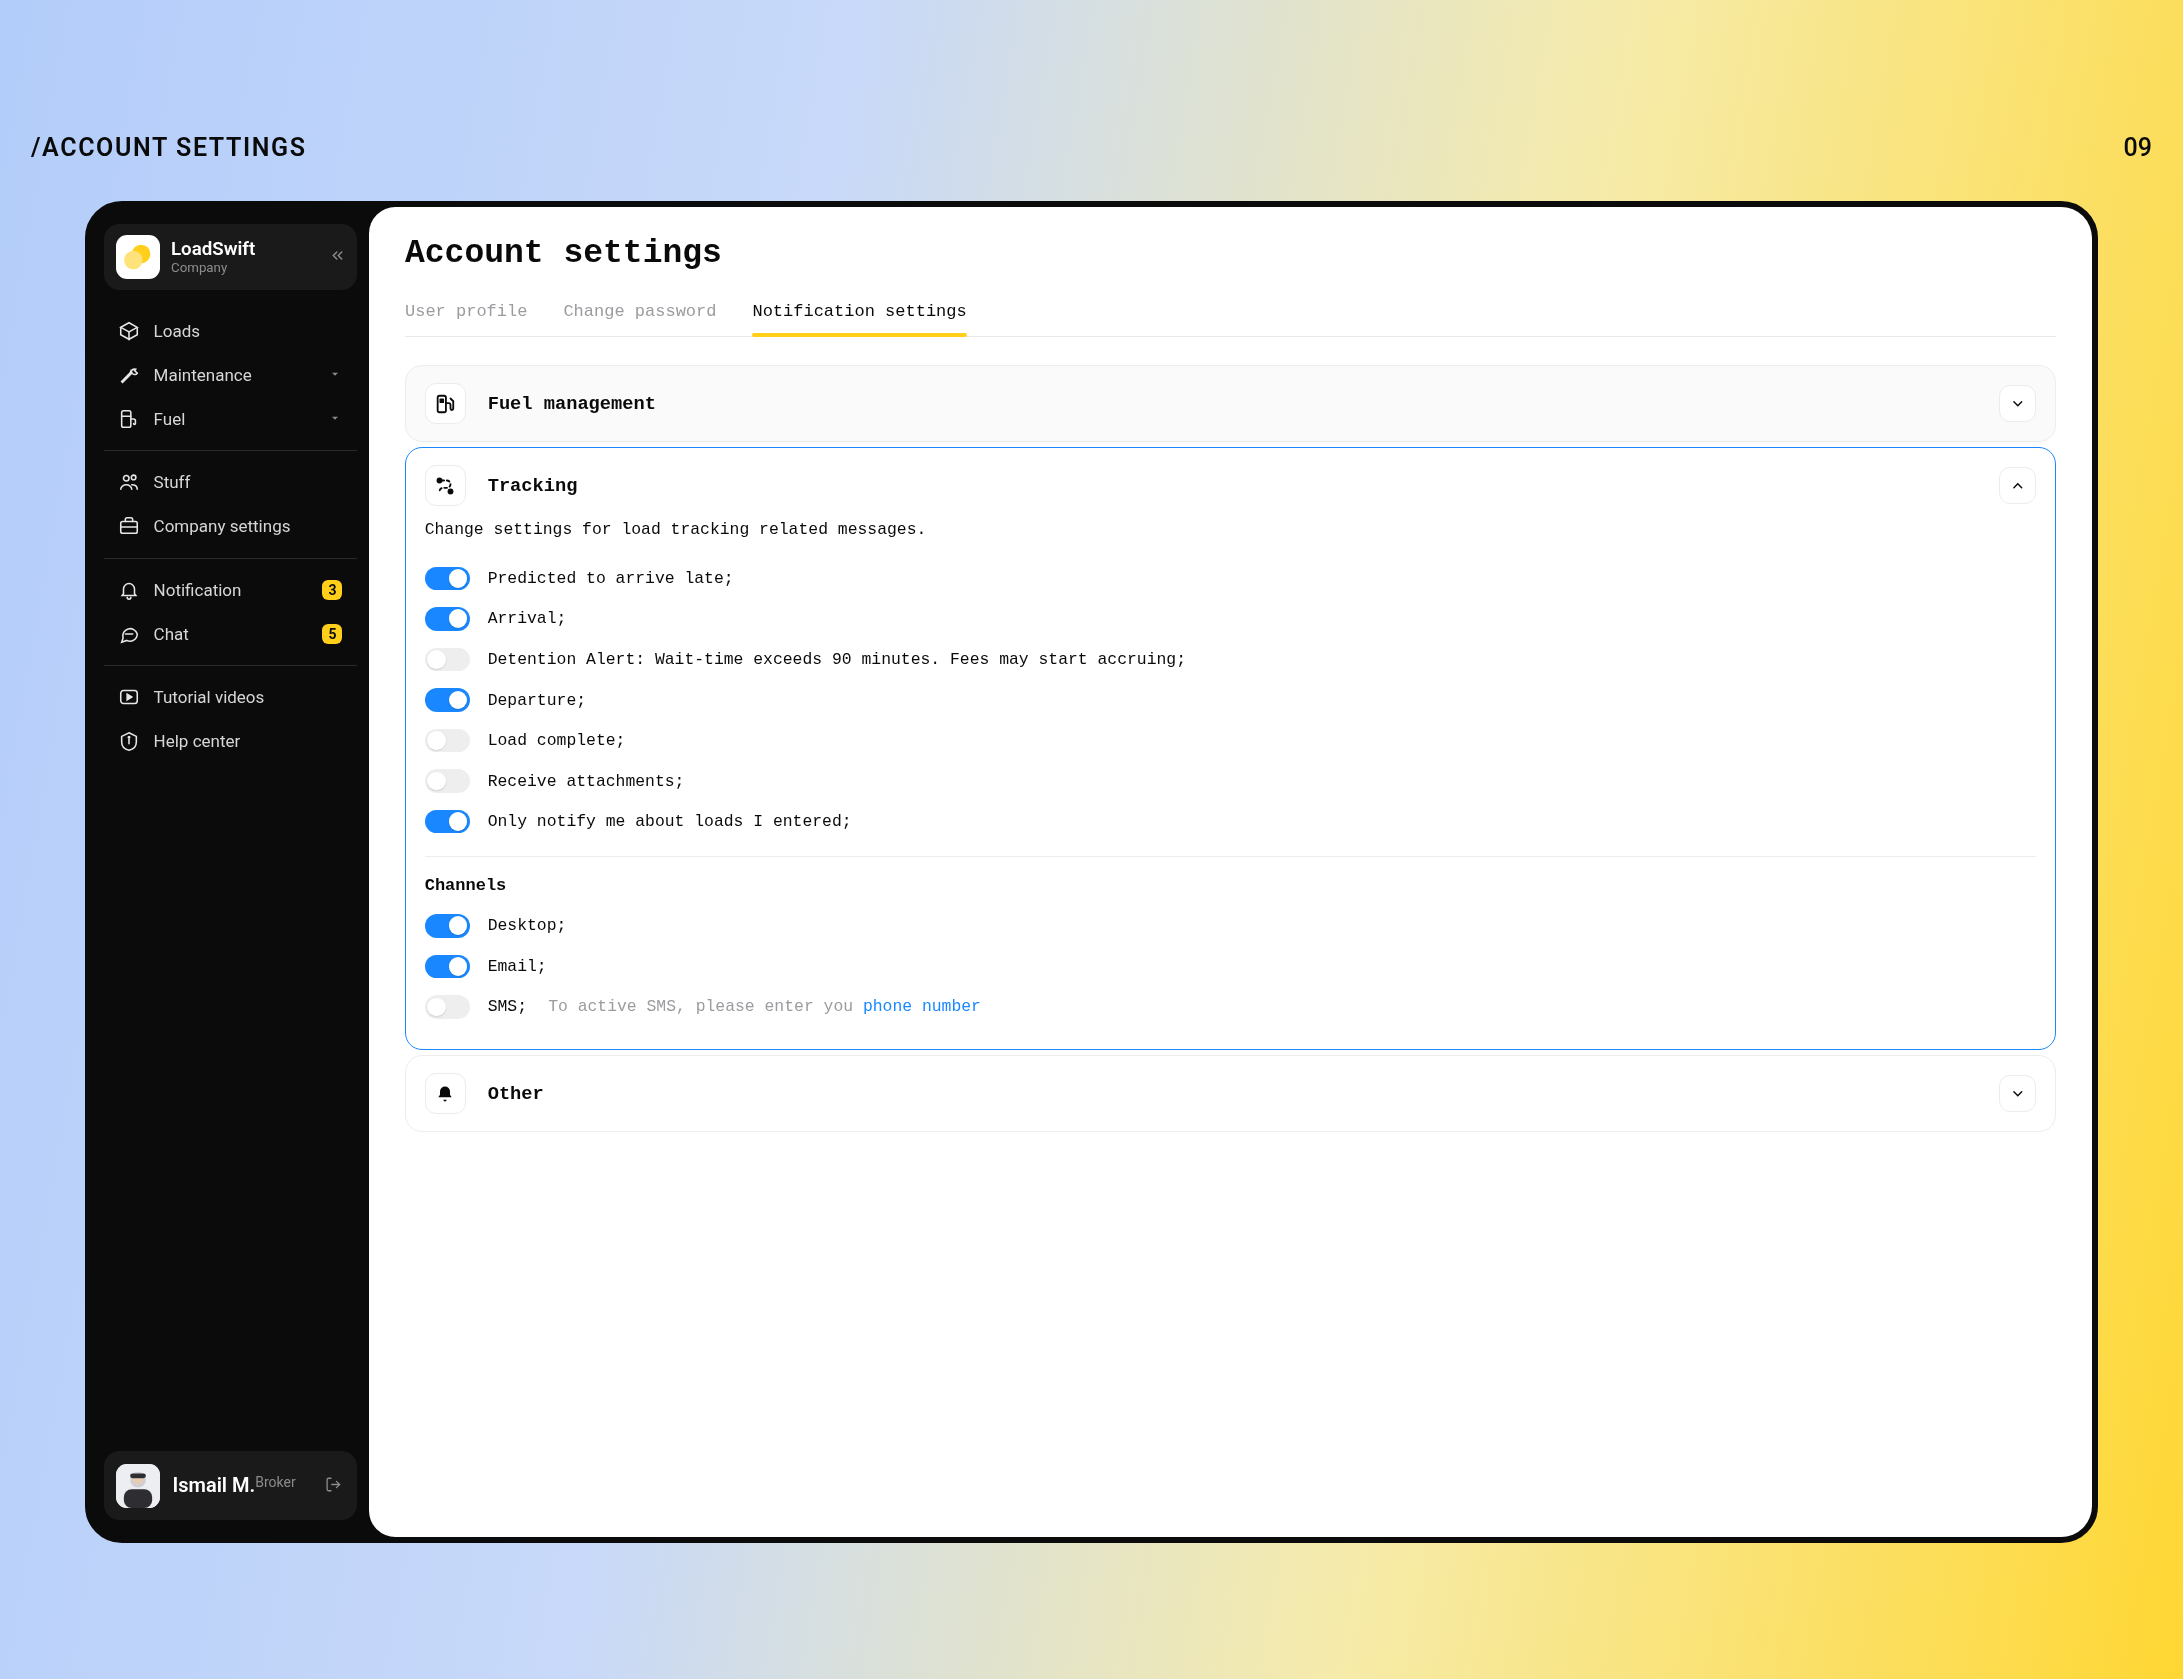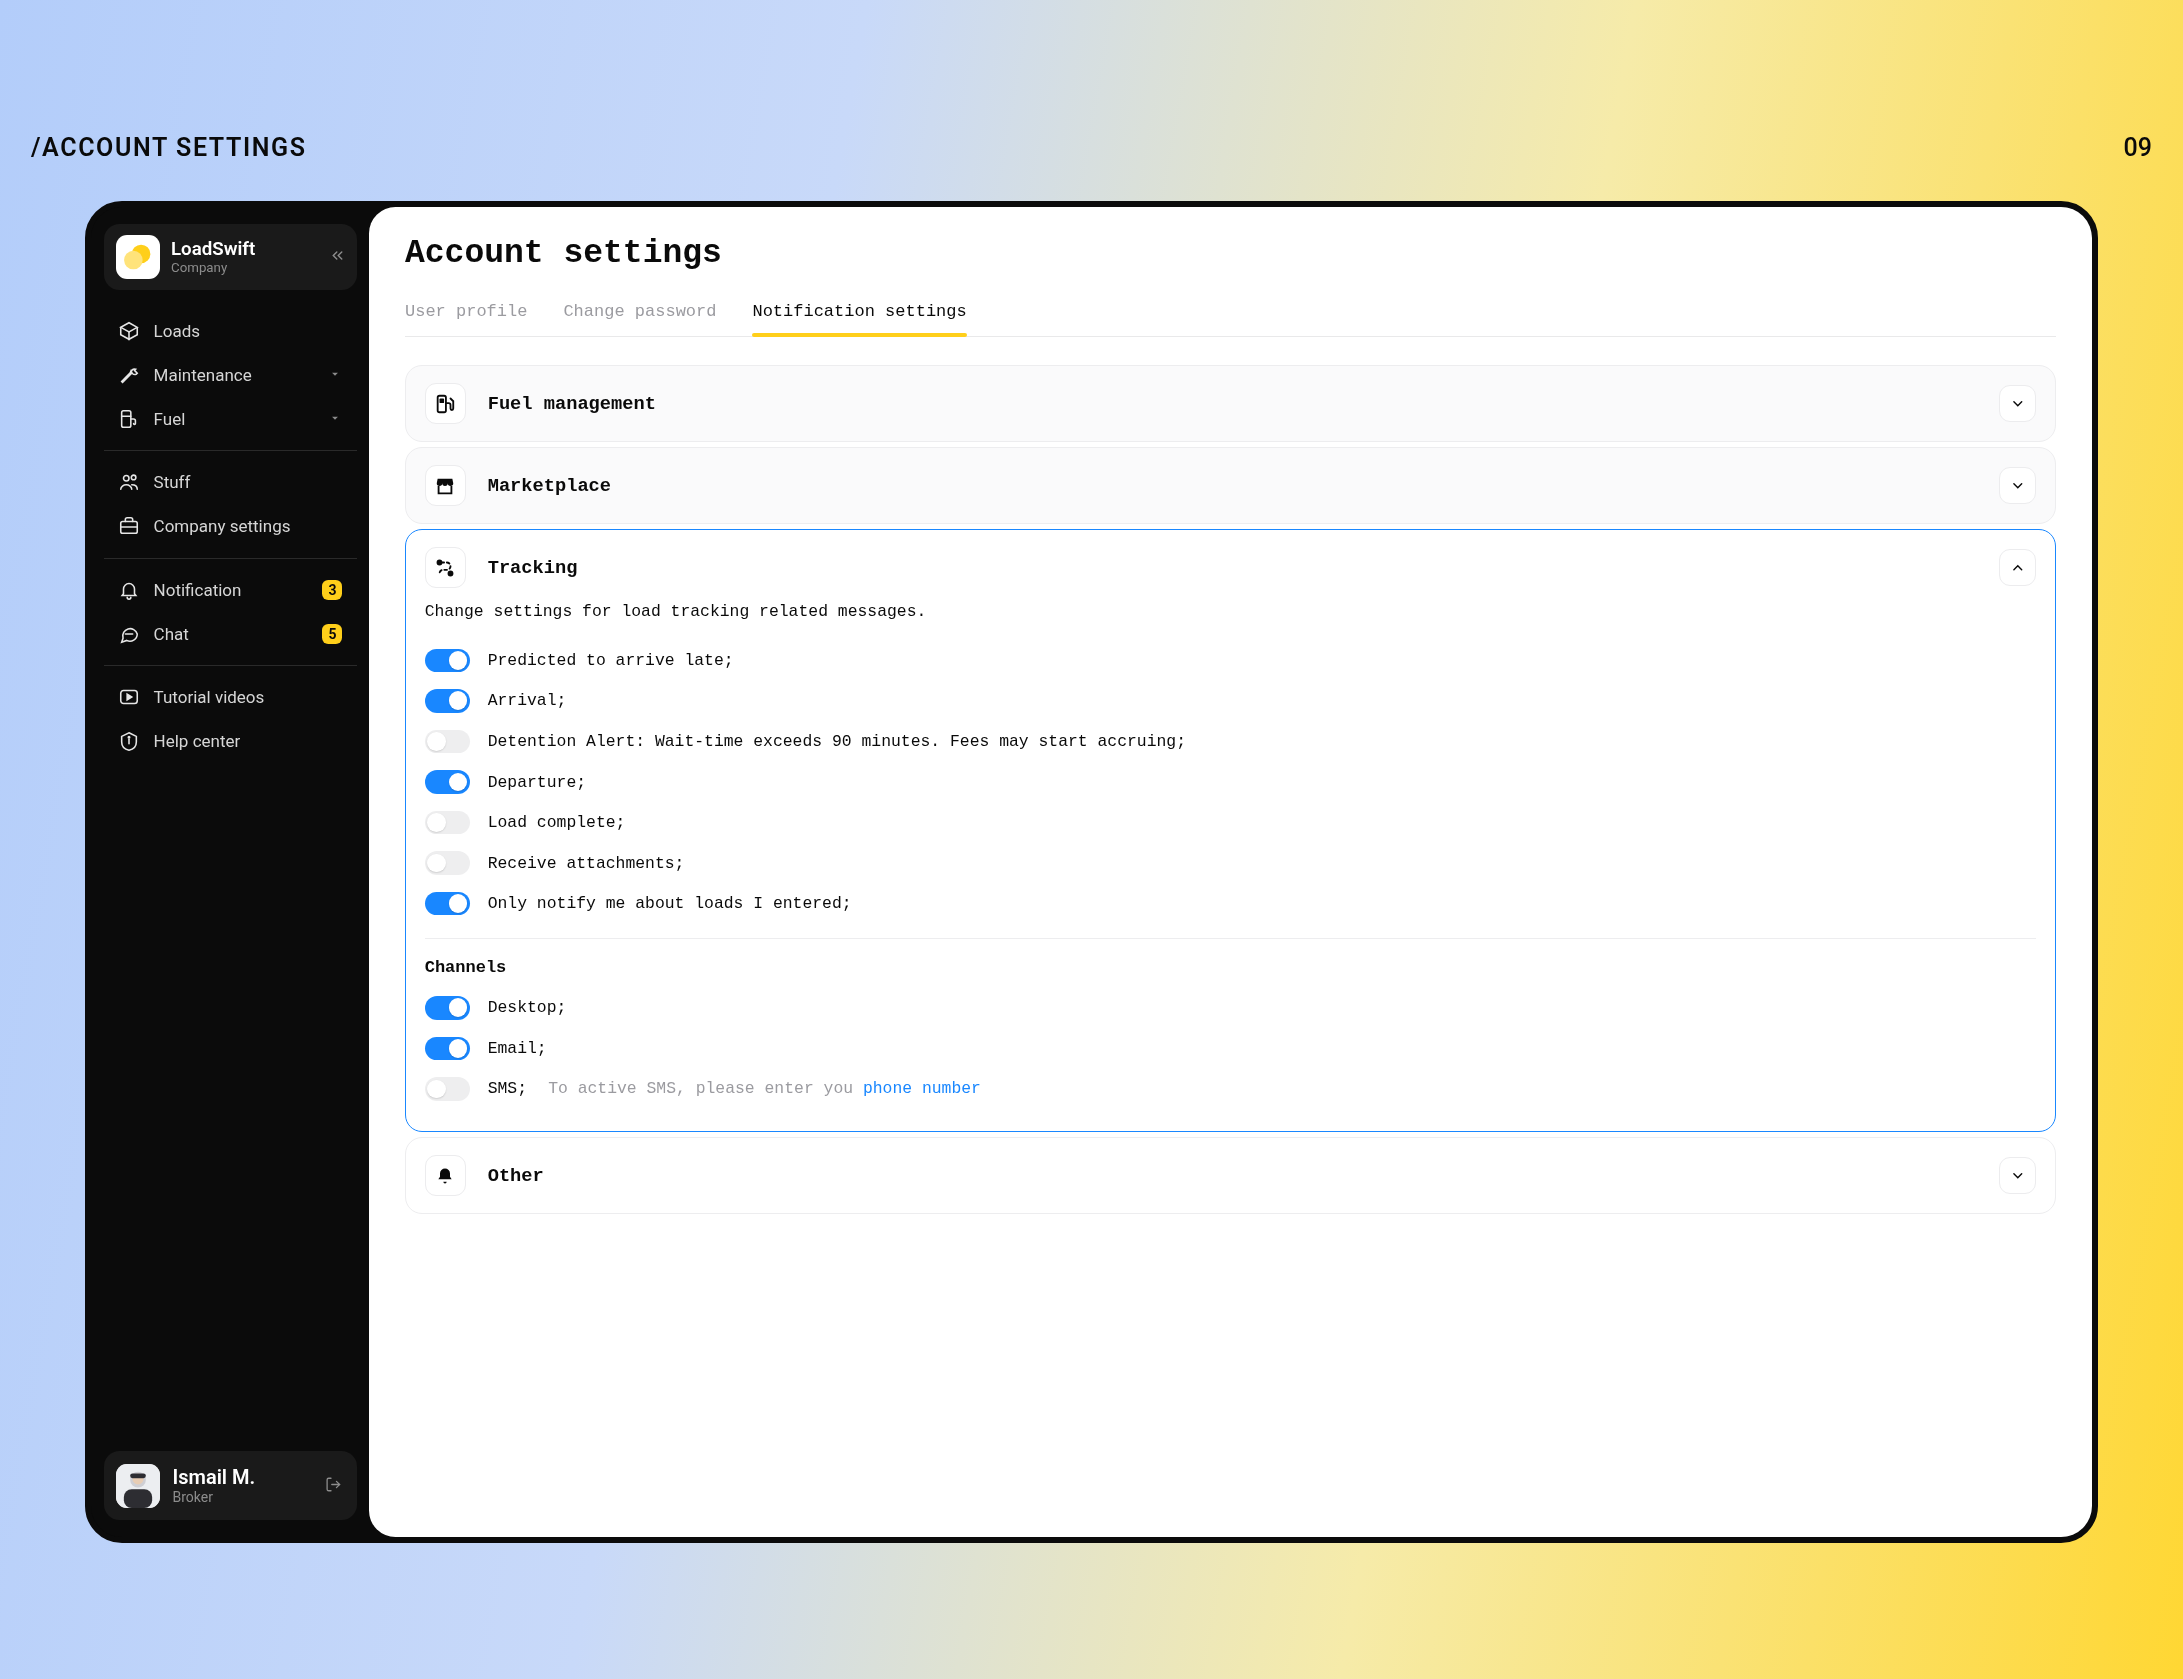--- a/index.html
+++ b/index.html
@@ -72,21 +72,21 @@
   .user-card {
     margin-top:auto;
     background:#1a1a1a;
     border-radius:15.6px;
     padding:12.5px;
     display:flex; align-items:center; gap:12.5px;
     position:relative;
   }
   .user-card .avatar { width:44px; height:44px; border-radius:11px; background:#e4e4e4; overflow:hidden; }
   .user-card .avatar svg { width:100%; height:100%; }
-  .user-card .names { display:flex; flex-direction:column; }
+  .user-card .names { display:flex; flex-direction:row; }
   .user-card .names .primary { color:#fff; font-size:20px; font-weight:600; line-height:1.15;}
   .user-card .names .secondary { color:#8c8c8c; font-size:14px; line-height:1.15; }
   .user-card .logout { position:absolute; right:14px; top:50%; transform:translateY(-50%); color:#8c8c8c; }
 
   
   .main {
     flex:1 1 auto;
     background:#fff;
     border-radius:26.5px;
     padding:28px 36px;
@@ -346,36 +346,20 @@
         </div>
         <div class="section-title">Fuel management</div>
         <div class="expander">
           <svg width="15.6" height="15.6" viewBox="0 0 24 24" fill="none" stroke="currentColor" stroke-width="2.2" stroke-linecap="round">
               <path d="M6 9l6 6 6-6"></path>
             </svg>
         </div>
       </div>
     </div>
 
-    <div class="section">
-      <div class="section-header">
-        <div class="section-icon">
-          <svg width="22" height="22" viewBox="0 0 24 24" fill="currentColor">
-              <path d="M4 4h16l1 5a3 3 0 01-3 3 3 3 0 01-3-3 3 3 0 01-6 0 3 3 0 01-3 3 3 3 0 01-3-3l1-5z"></path>
-              <path d="M5 12v8h14v-8" fill="none" stroke="currentColor" stroke-width="2"></path>
-            </svg>
-        </div>
-        <div class="section-title">Marketplace</div>
-        <div class="expander">
-          <svg width="15.6" height="15.6" viewBox="0 0 24 24" fill="none" stroke="currentColor" stroke-width="2.2" stroke-linecap="round">
-              <path d="M6 9l6 6 6-6"></path>
-            </svg>
-        </div>
-      </div>
-    </div>
 
     <div class="section active">
       <div class="section-header">
         <div class="section-icon">
           <svg width="22" height="22" viewBox="0 0 24 24" fill="none" stroke="currentColor" stroke-width="2" stroke-linecap="round">
               <circle cx="6" cy="6" r="2.2" fill="currentColor"></circle>
               <circle cx="18" cy="18" r="2.2" fill="currentColor"></circle>
               <path d="M8 6h6a4 4 0 014 4v0a4 4 0 01-4 4h-4a4 4 0 00-4 4" stroke-dasharray="3 3"></path>
             </svg>
         </div>

